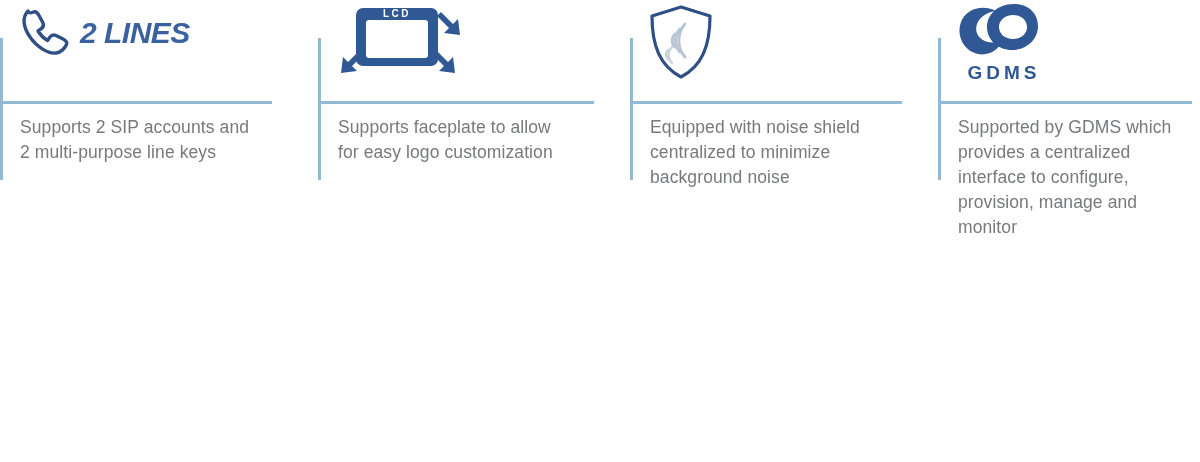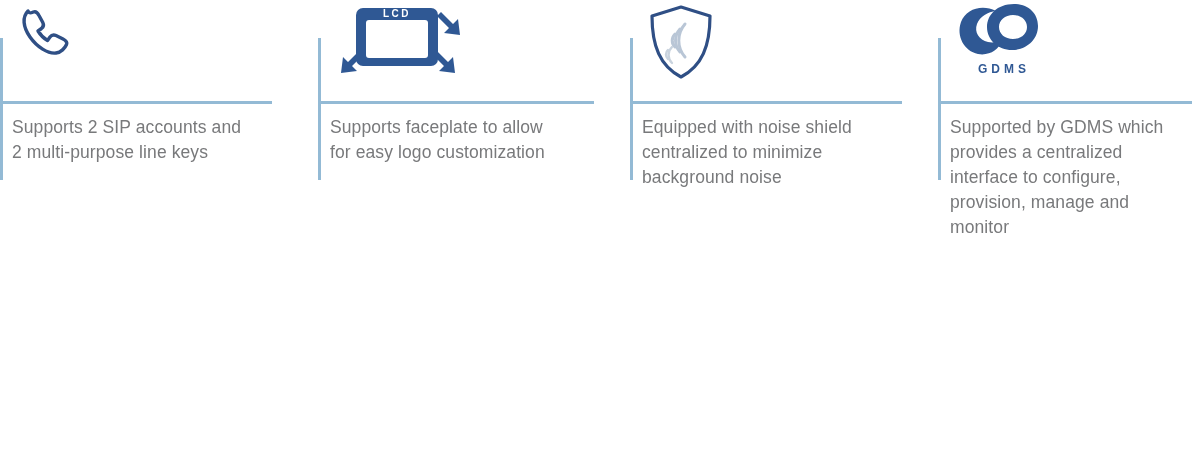--- a/index.html
+++ b/index.html
@@ -43,21 +43,21 @@
     position: absolute;
     left: 14px;
     top: 0;
     height: 88px;
     display: flex;
     align-items: flex-start;
   }
 
   .desc {
     position: absolute;
-    left: 12px;
+    left: 20px;
     color: #78797b;
     font-size: 17.5px;
     line-height: 25px;
     letter-spacing: 0.1px;
     white-space: pre-line;
   }
 
   
   .r1 { top: 0; }
   .r2 { top: 240px; }
@@ -85,21 +85,21 @@
     font-style: italic;
     font-weight: bold;
     color: #3a62a0;
     letter-spacing: -0.5px;
   }
   .lines-badge {
     font-size: 30px;
     margin-left: 4px;
   }
   .gdms-word {
-    font-size: 12px;
+    font-size: 19px;
     font-weight: bold;
     color: #2f5894;
     letter-spacing: 4px;
     font-style: normal;
   }
   .icon-col {
     display: flex;
     flex-direction: column;
     align-items: center;
   }
@@ -117,20 +117,21 @@
     <div class="rail-v"></div>
     <div class="rail-h"></div>
     <div class="icon-wrap">
       <div class="icon-row">
         <svg width="62" height="62" viewBox="0 0 62 62">
           <path d="M14 9 C8 15 9 25 16 35 C23 45 34 52 42 51 C47 50.5 51 46 52.5 42.5
                    C53.5 40 52 38.5 49 37 L42 33.5 C39.5 32.3 37.5 33 36 35 L33.5 38.5
                    C30 36.5 26.5 33 24 29 L27.5 26.5 C29.5 25 30 22.8 28.8 20.5 L25 13.5
                    C23.5 10.5 21.8 9 19.3 10 C17 11 15.5 12 14 9 Z" fill="none" stroke="#2f4f85" stroke-width="3.4" stroke-linejoin="round"></path>
         </svg>
+        <span class="badge-text lines-badge">2 LINES</span>
       </div>
     </div>
     <div class="desc">Supports 2 SIP accounts and
 2 multi-purpose line keys</div>
   </div>
 
   <div class="cell r1 c2">
     <div class="rail-v"></div>
     <div class="rail-h"></div>
     <div class="icon-wrap">

